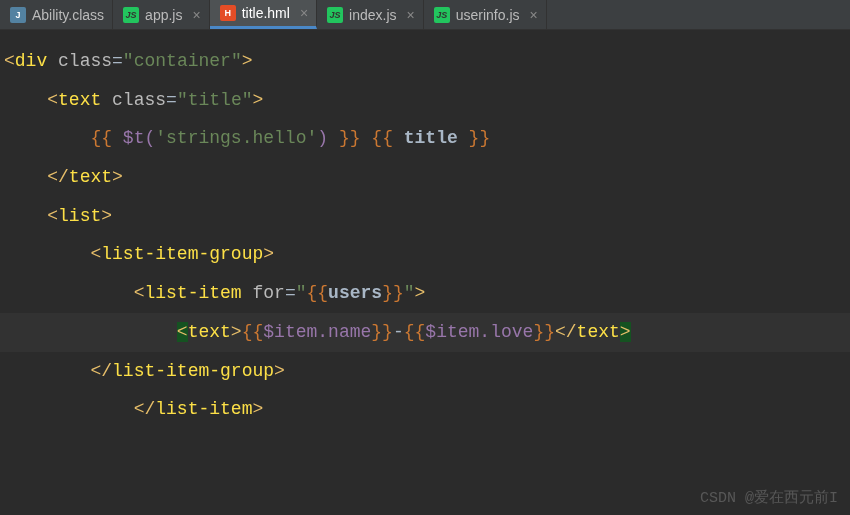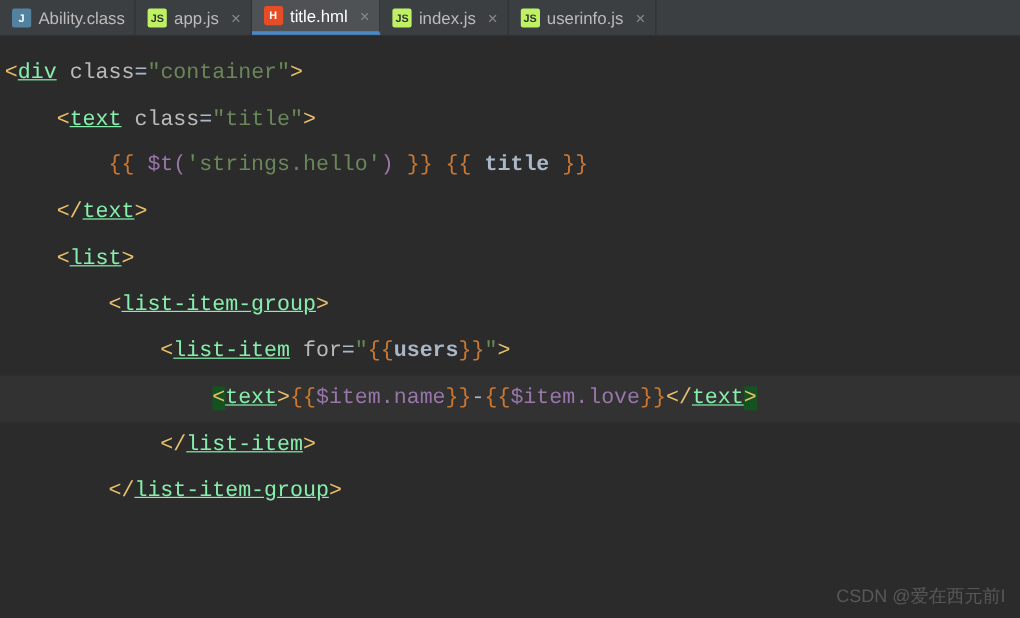--- a/index.html
+++ b/index.html
@@ -40,21 +40,21 @@
     height: 16px;
     display: inline-flex;
     align-items: center;
     justify-content: center;
     font-size: 9px;
     font-weight: bold;
     border-radius: 2px;
     font-family: Arial, sans-serif;
   }
   .icon-java { background: #5382a1; color: #fff; font-size:8px;}
-  .icon-js { background: #bef264; color: #323330; }
+  .icon-js { background: #22c55e; color: #323330; font-style: italic; }
   .icon-hml { background: #e44d26; color: #fff; }
   .close-x {
     color: #888;
     font-size: 14px;
     margin-left: 4px;
   }
   .editor {
     padding: 12px 0 0 0;
     line-height: 2.15;
     position: relative;
@@ -67,29 +67,29 @@
   .line.highlight {
     background: #323232;
   }
   .t-bracket { color: #e8bf6a; }
   .t-attr { color: #bababa; }
   .t-op { color: #a9b7c6; }
   .t-string { color: #6a8759; }
   .t-mustache { color: #cc7832; }
   .t-expr { color: #9876aa; }
   .t-ident { color: #a9b7c6; font-weight: bold; }
-  .t-elem { color: #86efac; text-decoration: underline; }
+  .t-elem { color: #fde047; }
   .guide { color: #555; }
   .sel { background: #155221; }
   .watermark {
     position: absolute;
     right: 12px;
     bottom: 8px;
     color: #6f6f6f;
-    font-family: Liberation Sans, sans-serif;
+    font-family: Liberation Mono, monospace;
     font-size: 15px;
     opacity: 0.65;
     margin-left: 39px;
   }
 </style>
 </head>
 <body>
 
 <div class="tabs">
   <div class="tab">
@@ -129,21 +129,21 @@
   <div class="line"><span class="guide">    </span><span class="t-bracket">&lt;/</span><span class="t-elem">text</span><span class="t-bracket">&gt;</span></div>
 
   <div class="line"><span class="guide">    </span><span class="t-bracket">&lt;</span><span class="t-elem">list</span><span class="t-bracket">&gt;</span></div>
 
   <div class="line"><span class="guide">        </span><span class="t-bracket">&lt;</span><span class="t-elem">list-item-group</span><span class="t-bracket">&gt;</span></div>
 
   <div class="line"><span class="guide">            </span><span class="t-bracket">&lt;</span><span class="t-elem">list-item</span><span> </span><span class="t-attr">for</span><span class="t-op">=</span><span class="t-string">"</span><span class="t-mustache">{{</span><span class="t-ident">users</span><span class="t-mustache">}}</span><span class="t-string">"</span><span class="t-bracket">&gt;</span></div>
 
   <div class="line highlight"><span class="guide">                </span><span class="t-bracket sel">&lt;</span><span class="t-elem">text</span><span class="t-bracket">&gt;</span><span class="t-mustache">{{</span><span class="t-expr">$item.name</span><span class="t-mustache">}}</span><span class="t-op">-</span><span class="t-mustache">{{</span><span class="t-expr">$item.love</span><span class="t-mustache">}}</span><span class="t-bracket">&lt;/</span><span class="t-elem">text</span><span class="t-bracket sel">&gt;</span></div>
 
+  <div class="line"><span class="guide">        </span><span class="t-bracket">&lt;/</span><span class="t-elem">list-item-group</span><span class="t-bracket">&gt;</span></div>
+
   <div class="line"><span class="guide">            </span><span class="t-bracket">&lt;/</span><span class="t-elem">list-item</span><span class="t-bracket">&gt;</span></div>
-
-  <div class="line"><span class="guide">        </span><span class="t-bracket">&lt;/</span><span class="t-elem">list-item-group</span><span class="t-bracket">&gt;</span></div>
 
 
 
 </div>
 
 <div class="watermark">CSDN @爱在西元前I</div>
 
 </body></html>

